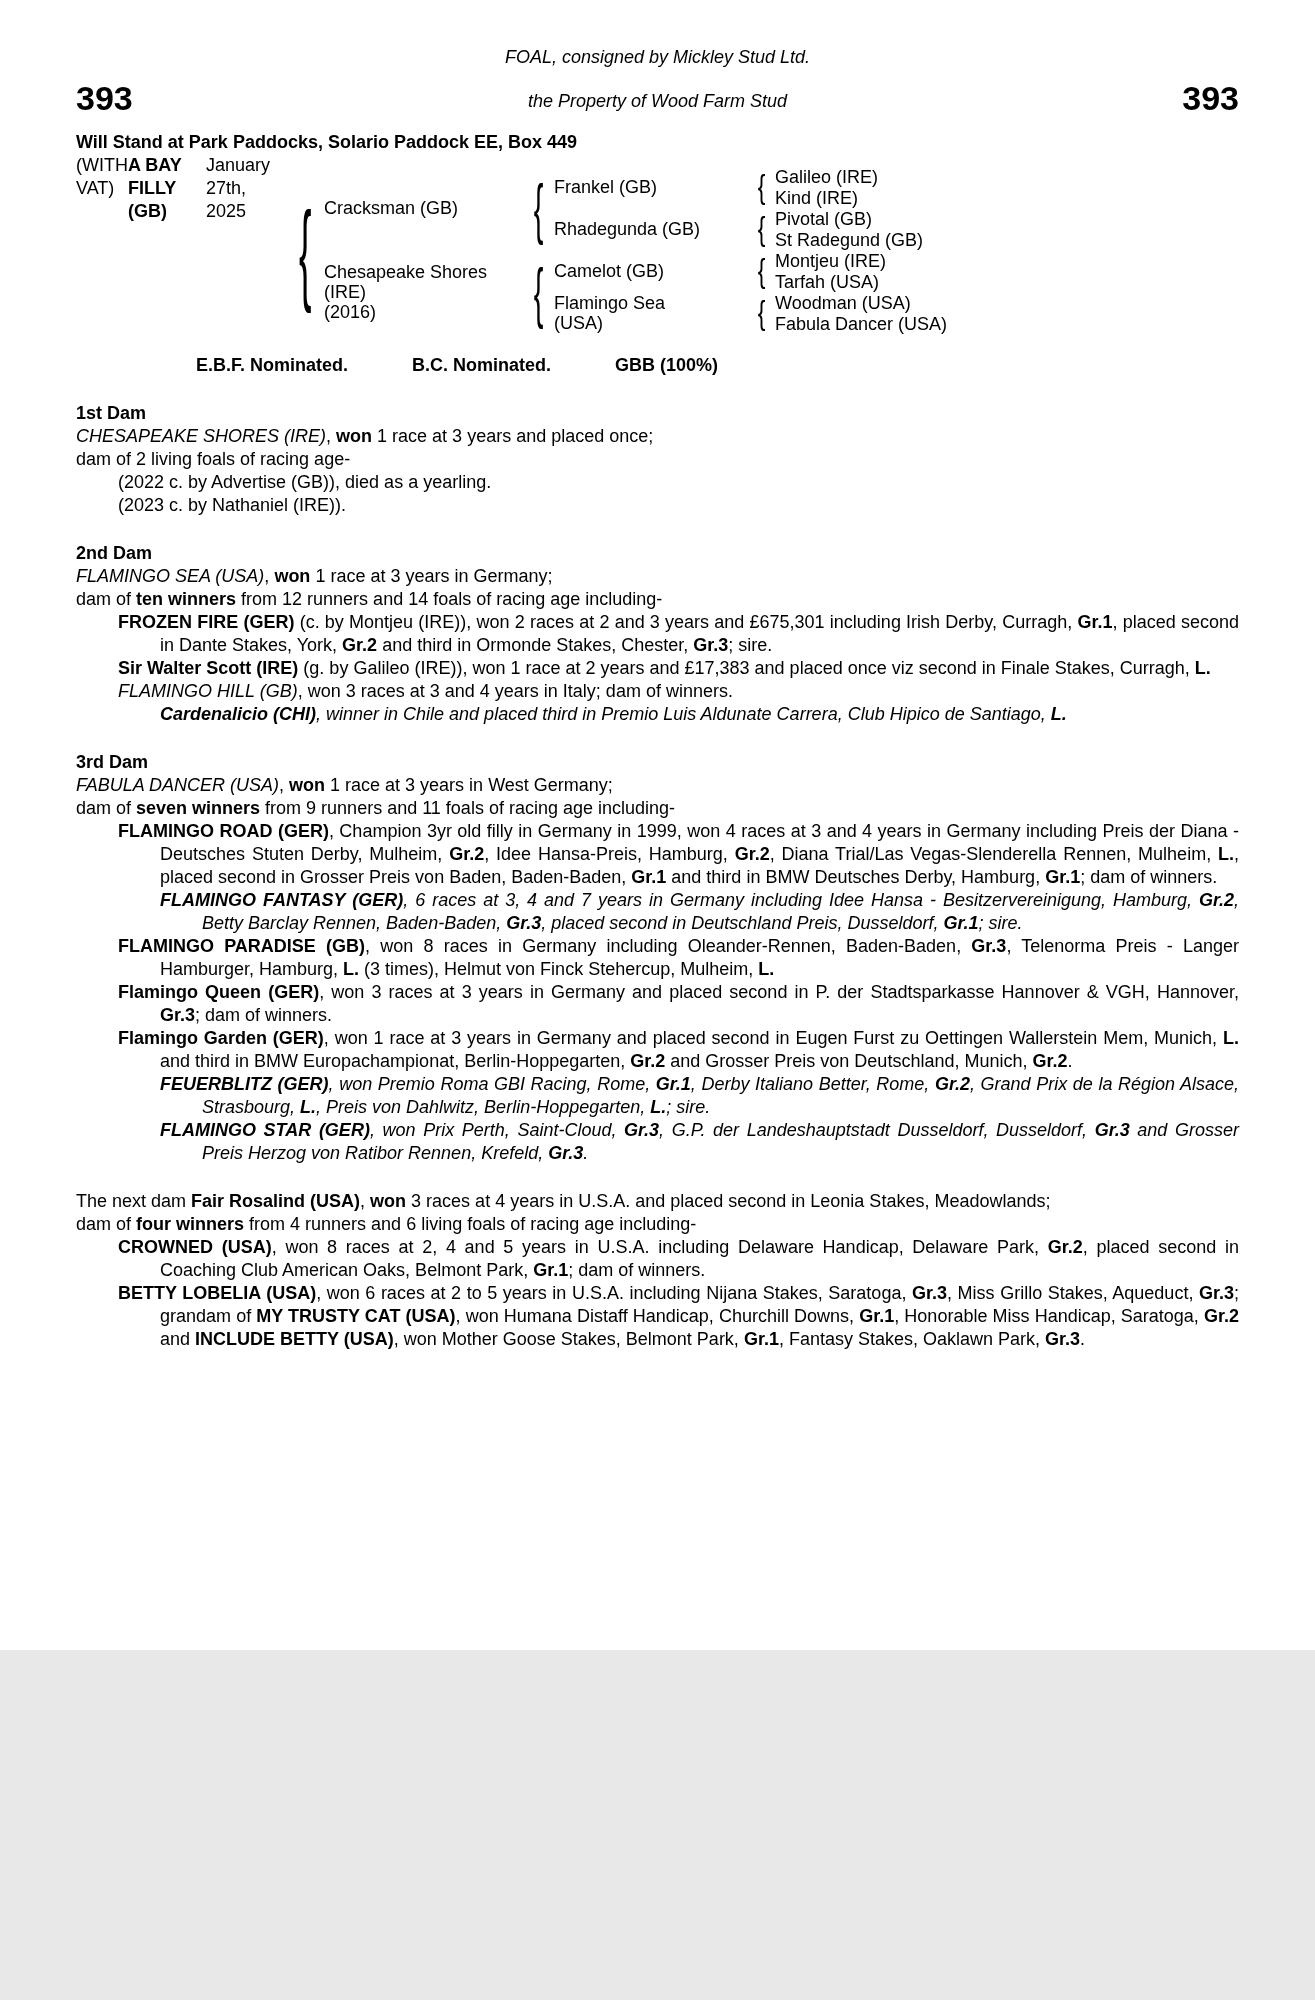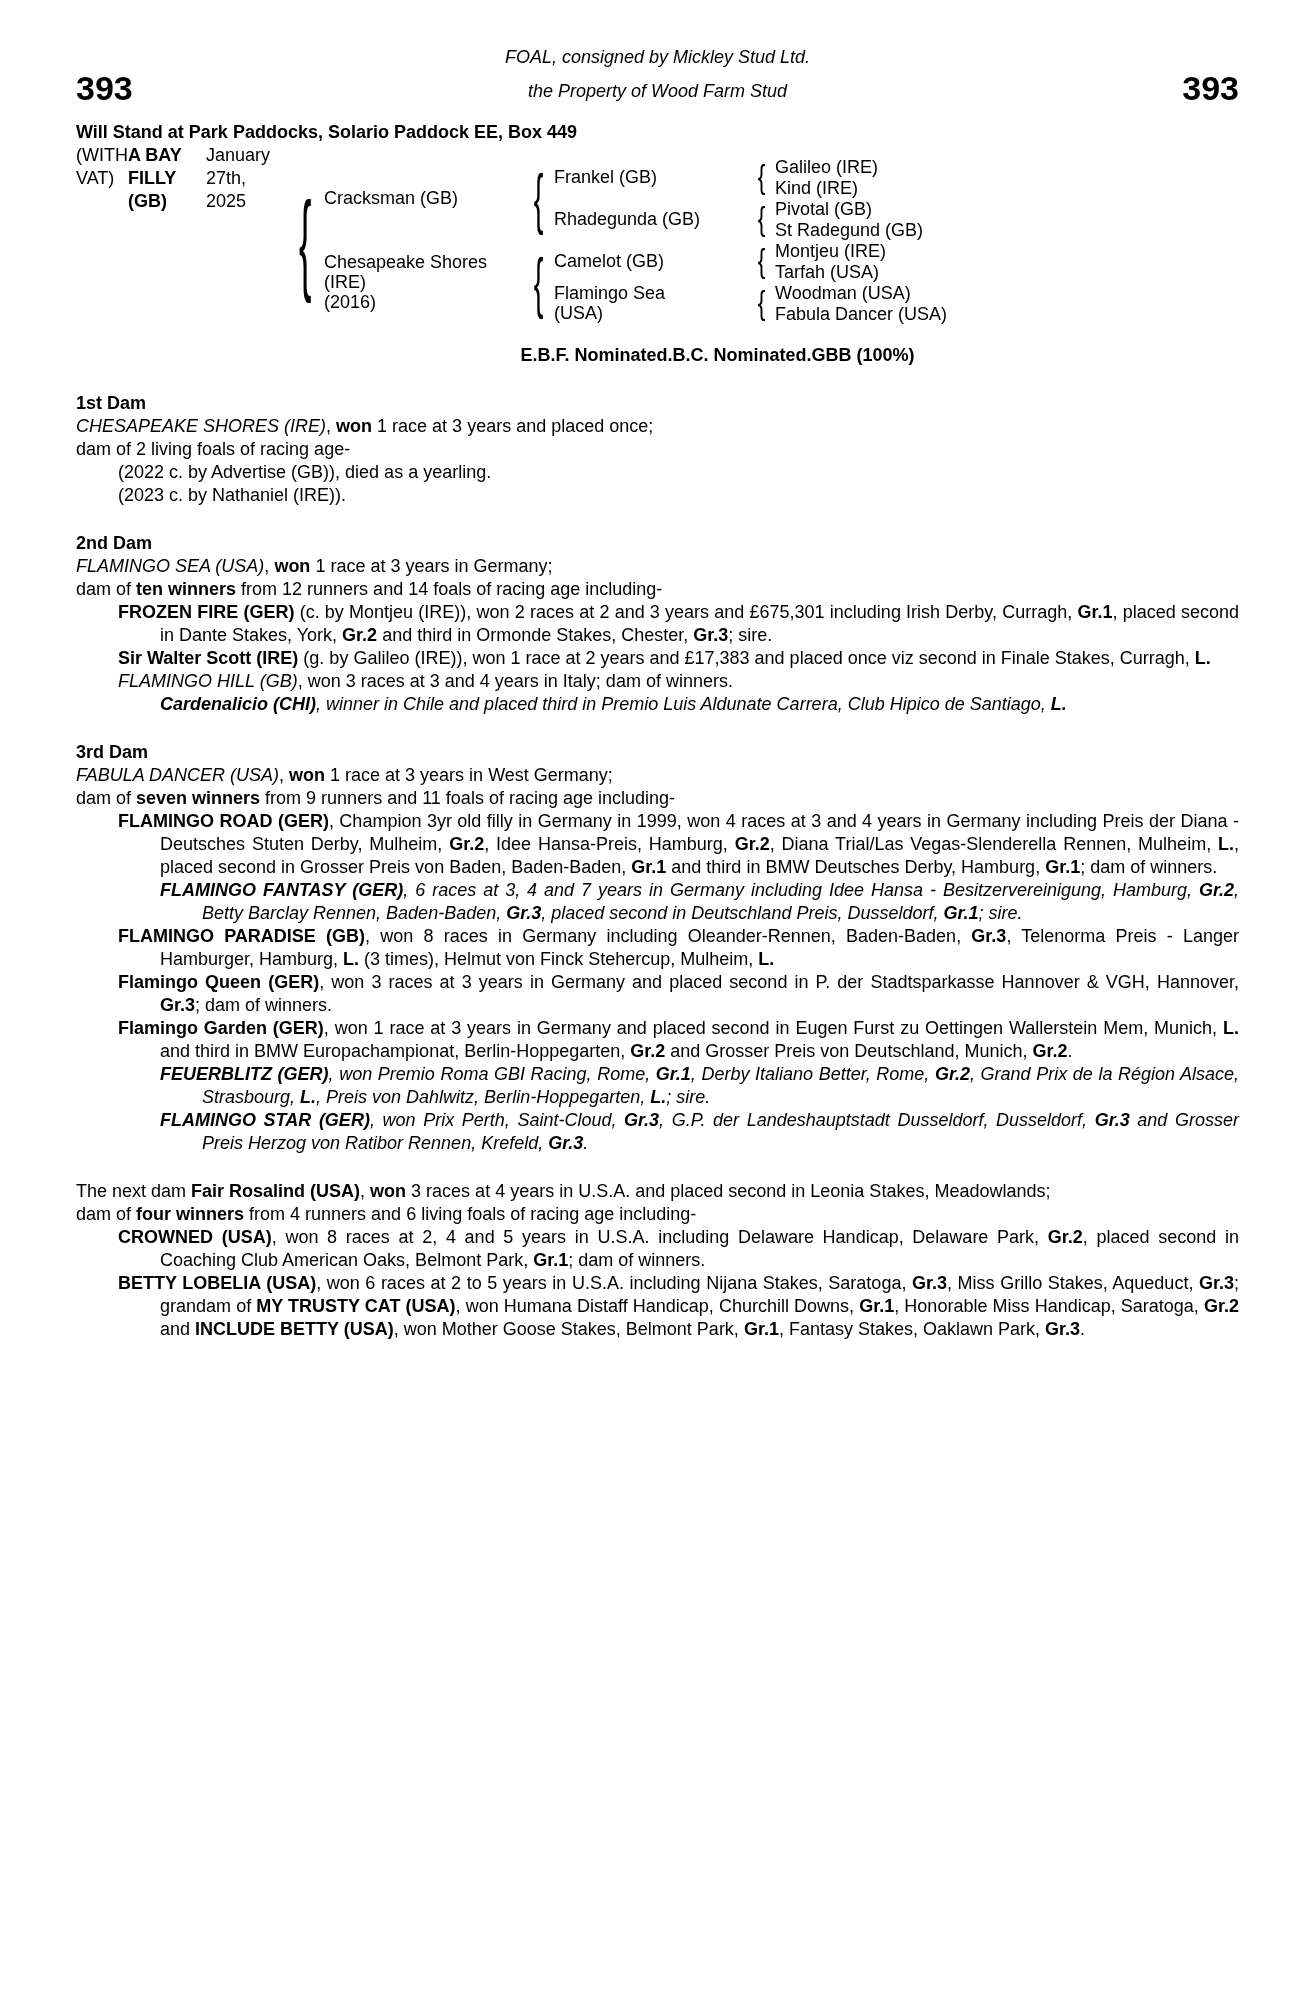--- a/index.html
+++ b/index.html
@@ -1,32 +1,32 @@
 <!DOCTYPE html>
 <html><head>
 <meta charset="utf-8">
 <style>
   html,body { margin:0; padding:0; background:#e8e8e8; }
   .page {
     position:relative;
-    width:1315px; height:2000px;
+    width:1315px; height:1650px;
     margin:0 auto;
     background:#ffffff;
     box-sizing:border-box;
     padding:46px 76px 0 76px;
     font-family:"Liberation Sans","DejaVu Sans",sans-serif;
     font-size:18px;
     line-height:23px;
     color:#000;
     overflow:hidden;
   }
 
   
   .hdr-consigned { text-align:center; font-style:italic; }
-  .hdr-row { display:grid; grid-template-columns:170px 1fr 170px; align-items:end; margin-top:2px; }
+  .hdr-row { display:grid; grid-template-columns:170px 1fr 170px; align-items:end; margin-top:12px; }
   .lot { font-size:34px; font-weight:bold; line-height:34px; }
   .lot.right { text-align:right; }
   .hdr-property { text-align:center; font-style:italic; padding-bottom:2px; }
   .stand-line { font-weight:bold; margin-top:16px; }
 
   
   .ped {
     display:grid;
     grid-template-columns:210px 38px 200px 30px 195px 26px 1fr;
     grid-auto-rows:21px;
@@ -43,21 +43,21 @@
     display:flex; flex-direction:row; justify-content:center;
     margin-top:-12px;
   }
   .brace { display:flex; align-items:center; justify-content:center; overflow:visible; }
   .brace > span { display:block; font-weight:400; }
   .b-lg > span { font-size:44px; transform:scaleY(2.55) scaleX(0.85); }
   .b-md > span { font-size:34px; transform:scaleY(1.95) scaleX(0.85); }
   .b-sm > span { font-size:27px; transform:scaleY(1.25) scaleX(0.85); }
 
   
-  .noms { display:flex; font-weight:bold; margin:20px 0 0 120px;justify-content:center; }
+  .noms { display:flex; gap:64px; font-weight:bold; margin:20px 0 0 120px; }
 
   
   .cat-body { margin-top:4px; }
   .p { margin:0; text-align:justify; }
   .hd { font-weight:bold; margin-top:25px; text-align:left; }
   .mt { margin-top:25px; }
   .i05 { padding-left:42px; }
   .i1h { padding-left:84px;  text-indent:-42px; }
   .i2h { padding-left:126px; text-indent:-42px;font-style:italic; }
   .b  { font-weight:bold; }

